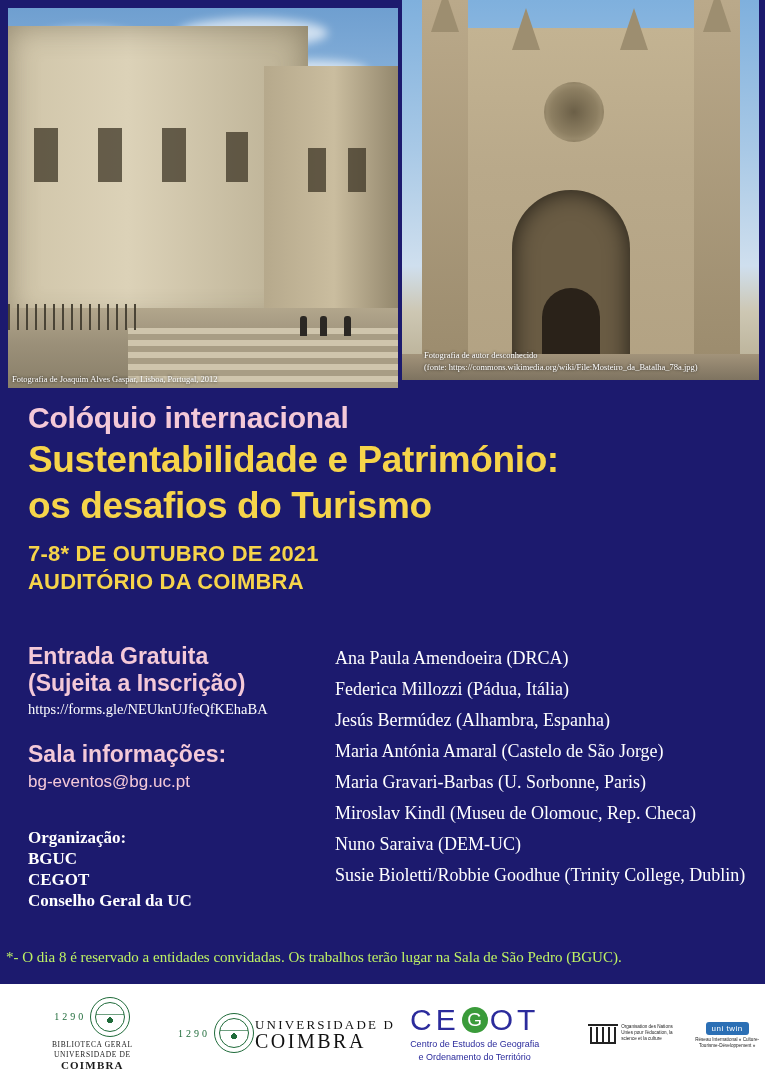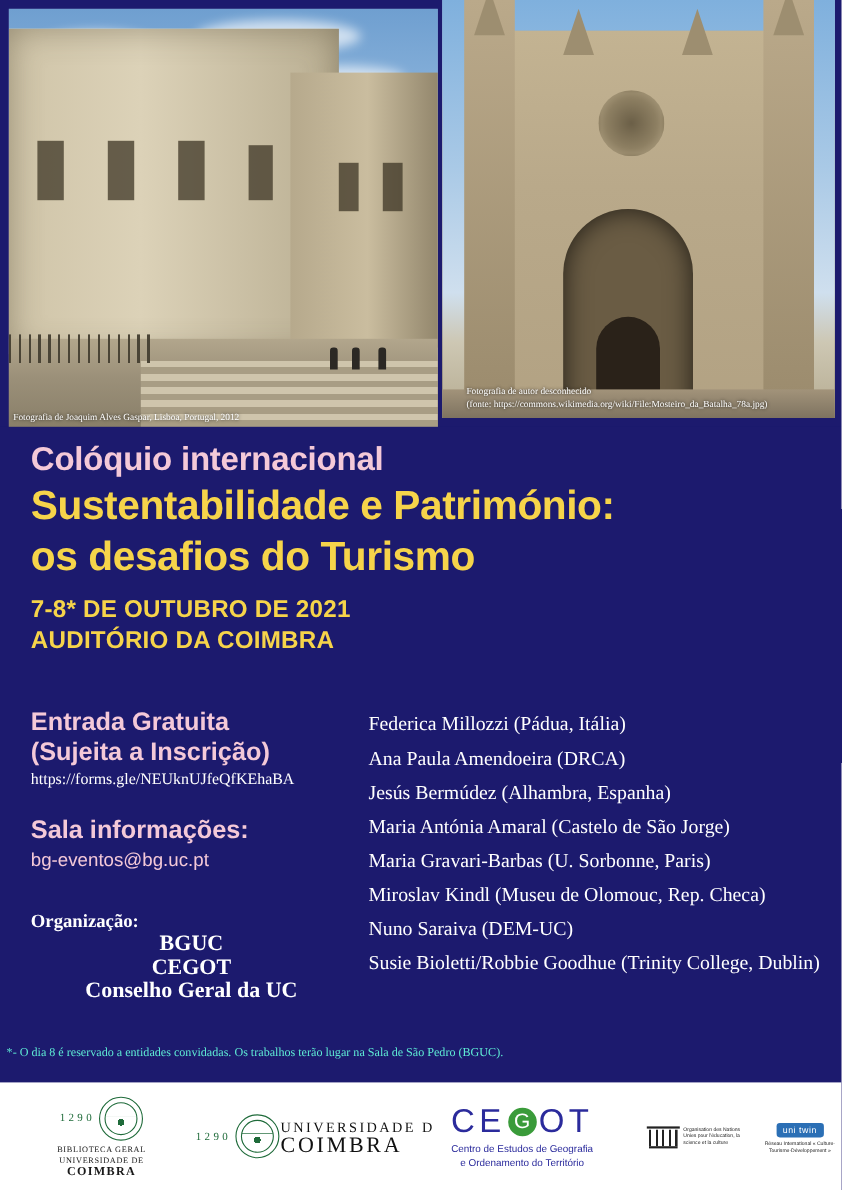--- a/index.html
+++ b/index.html
@@ -262,46 +262,45 @@
     color: #ffffff;
     font-family: "Liberation Serif", serif;
     font-size: 17px;
     font-weight: bold;
     margin-top: 34px;
     line-height: 21px;
   }
   .org-item {
     color: #ffffff;
     font-family: "Liberation Serif", serif;
-    font-size: 20px;
+    font-size: 17px;
     font-weight: bold;
     line-height: 21px;
-    text-align: center;
   }
 
   .speaker {
     color: #ffffff;
     font-family: "Liberation Serif", serif;
     font-size: 18px;
     line-height: 31px;
     white-space: nowrap;
   }
   .speaker.wrap {
     white-space: normal;
     line-height: 31px;
   }
 
   .footnote {
     position: absolute;
     left: 6px;
     top: 560px;
     width: 755px;
-    color: #5eead4;
-    font-family: "Liberation Serif", serif;
-    font-size: 11px;
+    color: #bef264;
+    font-family: "Liberation Serif", serif;
+    font-size: 15px;
     line-height: 19px;
   }
 
   
   .logobar {
     position: absolute;
     top: 984px; left: 0;
     width: 765px; height: 98px;
     background: #ffffff;
     display: flex;
@@ -507,22 +506,22 @@
         <div class="more-info">Sala informações:</div>
         <div class="email">bg-eventos@bg.uc.pt</div>
 
         <div class="org-title">Organização:</div>
         <div class="org-item">BGUC</div>
         <div class="org-item">CEGOT</div>
         <div class="org-item">Conselho Geral da UC</div>
       </div>
 
       <div class="col-right">
+        <div class="speaker">Ana Paula Amendoeira (DRCA)</div>
         <div class="speaker">Federica Millozzi (Pádua, Itália)</div>
-        <div class="speaker">Ana Paula Amendoeira (DRCA)</div>
         <div class="speaker">Jesús Bermúdez (Alhambra, Espanha)</div>
         <div class="speaker">Maria Antónia Amaral (Castelo de São Jorge)</div>
         <div class="speaker">Maria Gravari-Barbas (U. Sorbonne, Paris)</div>
         <div class="speaker">Miroslav Kindl (Museu de Olomouc, Rep. Checa)</div>
         <div class="speaker">Nuno Saraiva (DEM-UC)</div>
         <div class="speaker wrap">Susie Bioletti/Robbie Goodhue (Trinity College, Dublin)</div>
       </div>
     </div>
 
     <div class="footnote">*- O dia 8 é reservado a entidades convidadas. Os trabalhos terão lugar na Sala de São Pedro (BGUC).</div>

